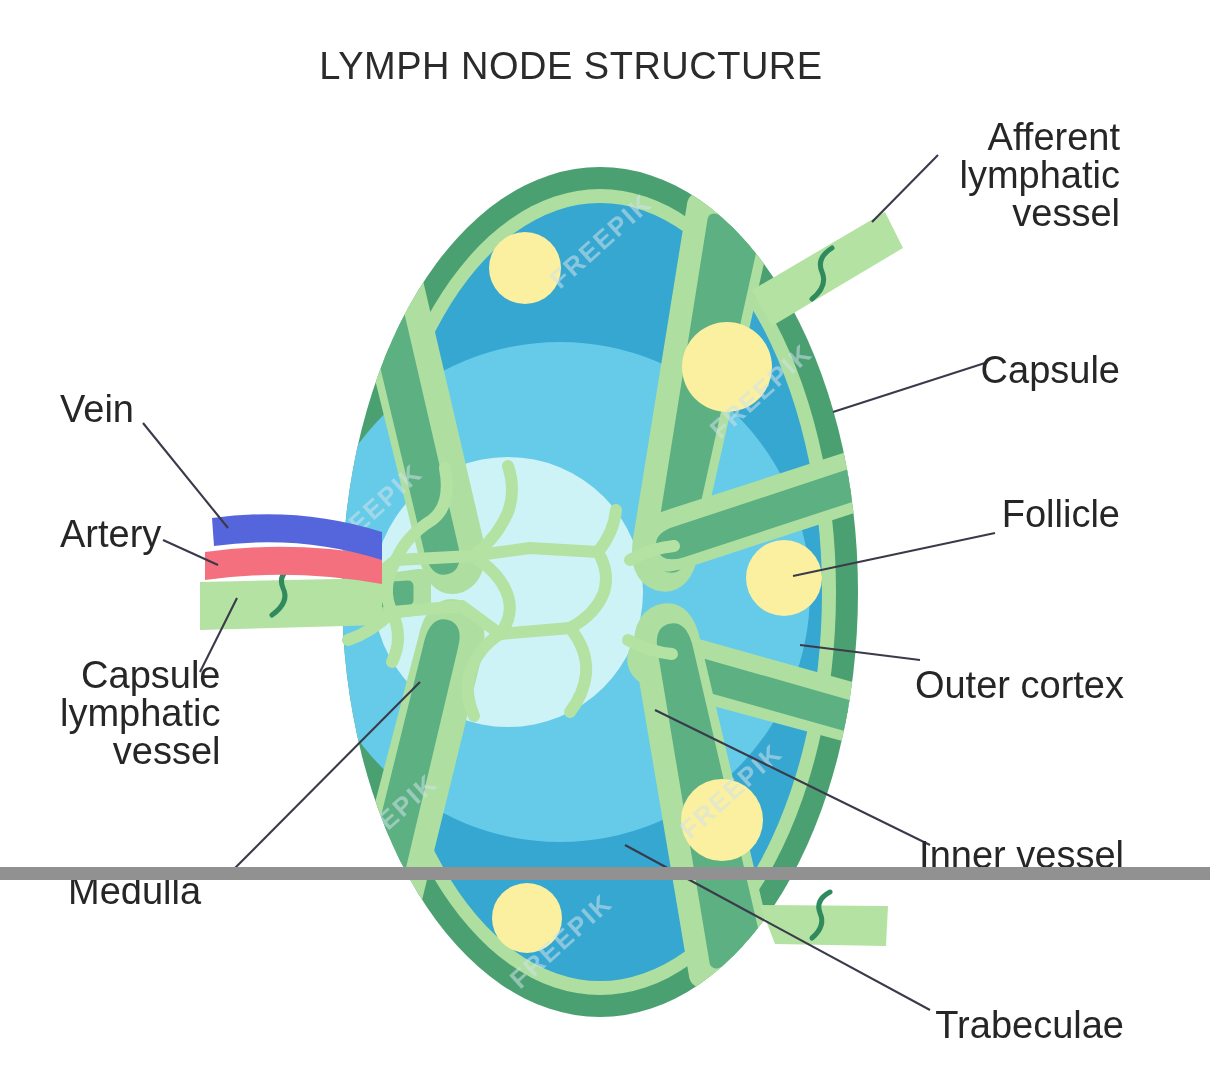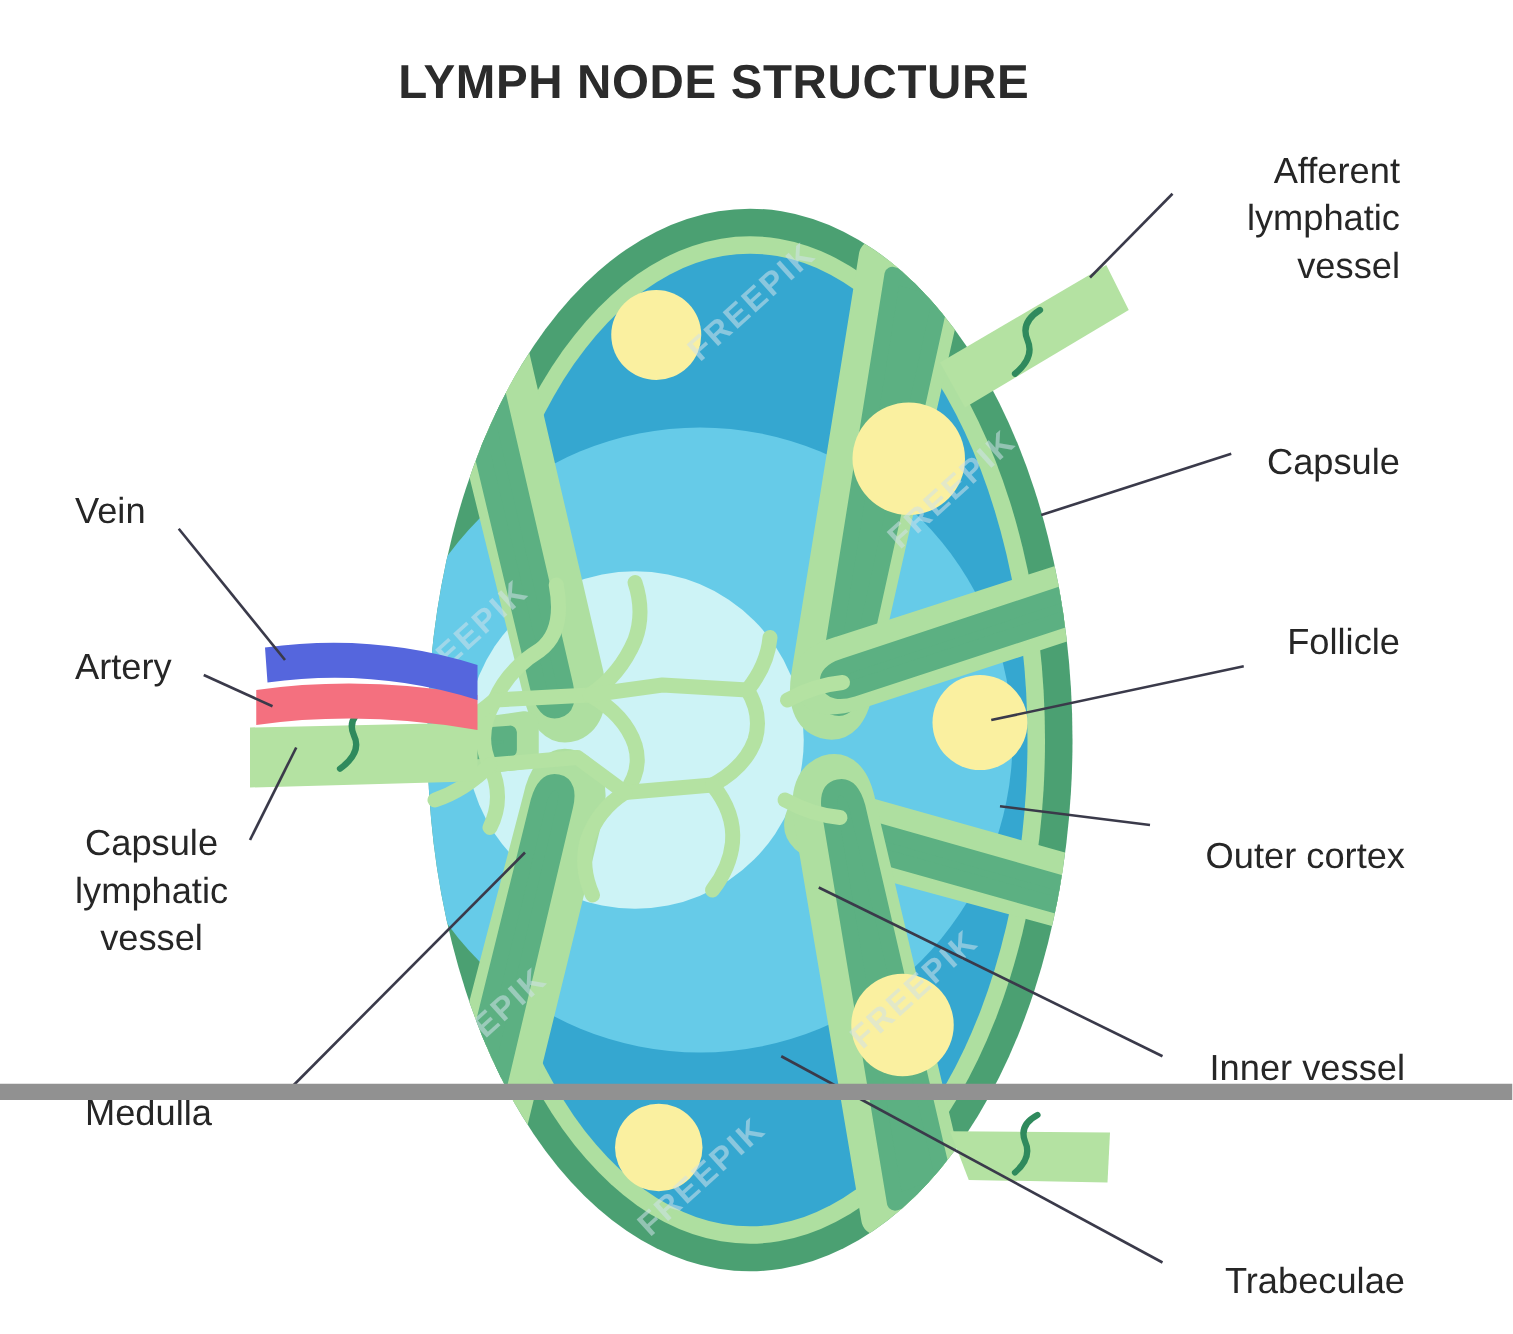--- a/index.html
+++ b/index.html
@@ -28,33 +28,33 @@
     height: 1067px;
   }
   .title {
     position: absolute;
     left: 0;
     top: 45px;
     width: 1142px;
     text-align: center;
     font-size: 38px;
     letter-spacing: 0.5px;
-    font-weight: 700;
+    font-weight: 400;
     color: #2b2b2b;
   }
   .lbl {
     position: absolute;
-    font-size: 29px;
+    font-size: 38px;
     line-height: 38px;
     font-weight: 400;
     color: #262626;
     white-space: pre-line;
   }
   .lbl.r { text-align: right; }
-  .lbl.l { text-align: center; }
+  .lbl.l { text-align: right; }
 
   
   #lbl-afferent   { right: 90px; top: 118px; }
   #lbl-capsule    { right: 90px; top: 325px; margin-top: 26px; }
   #lbl-follicle   { right: 90px; top: 495px; }
   #lbl-outer      { right: 86px; top: 666px; text-align: center; }
   #lbl-inner      { right: 86px; top: 836px; }
   #lbl-trabeculae { right: 86px; top: 1006px; }
 
   #lbl-vein       { left: 60px;  top: 390px; }

